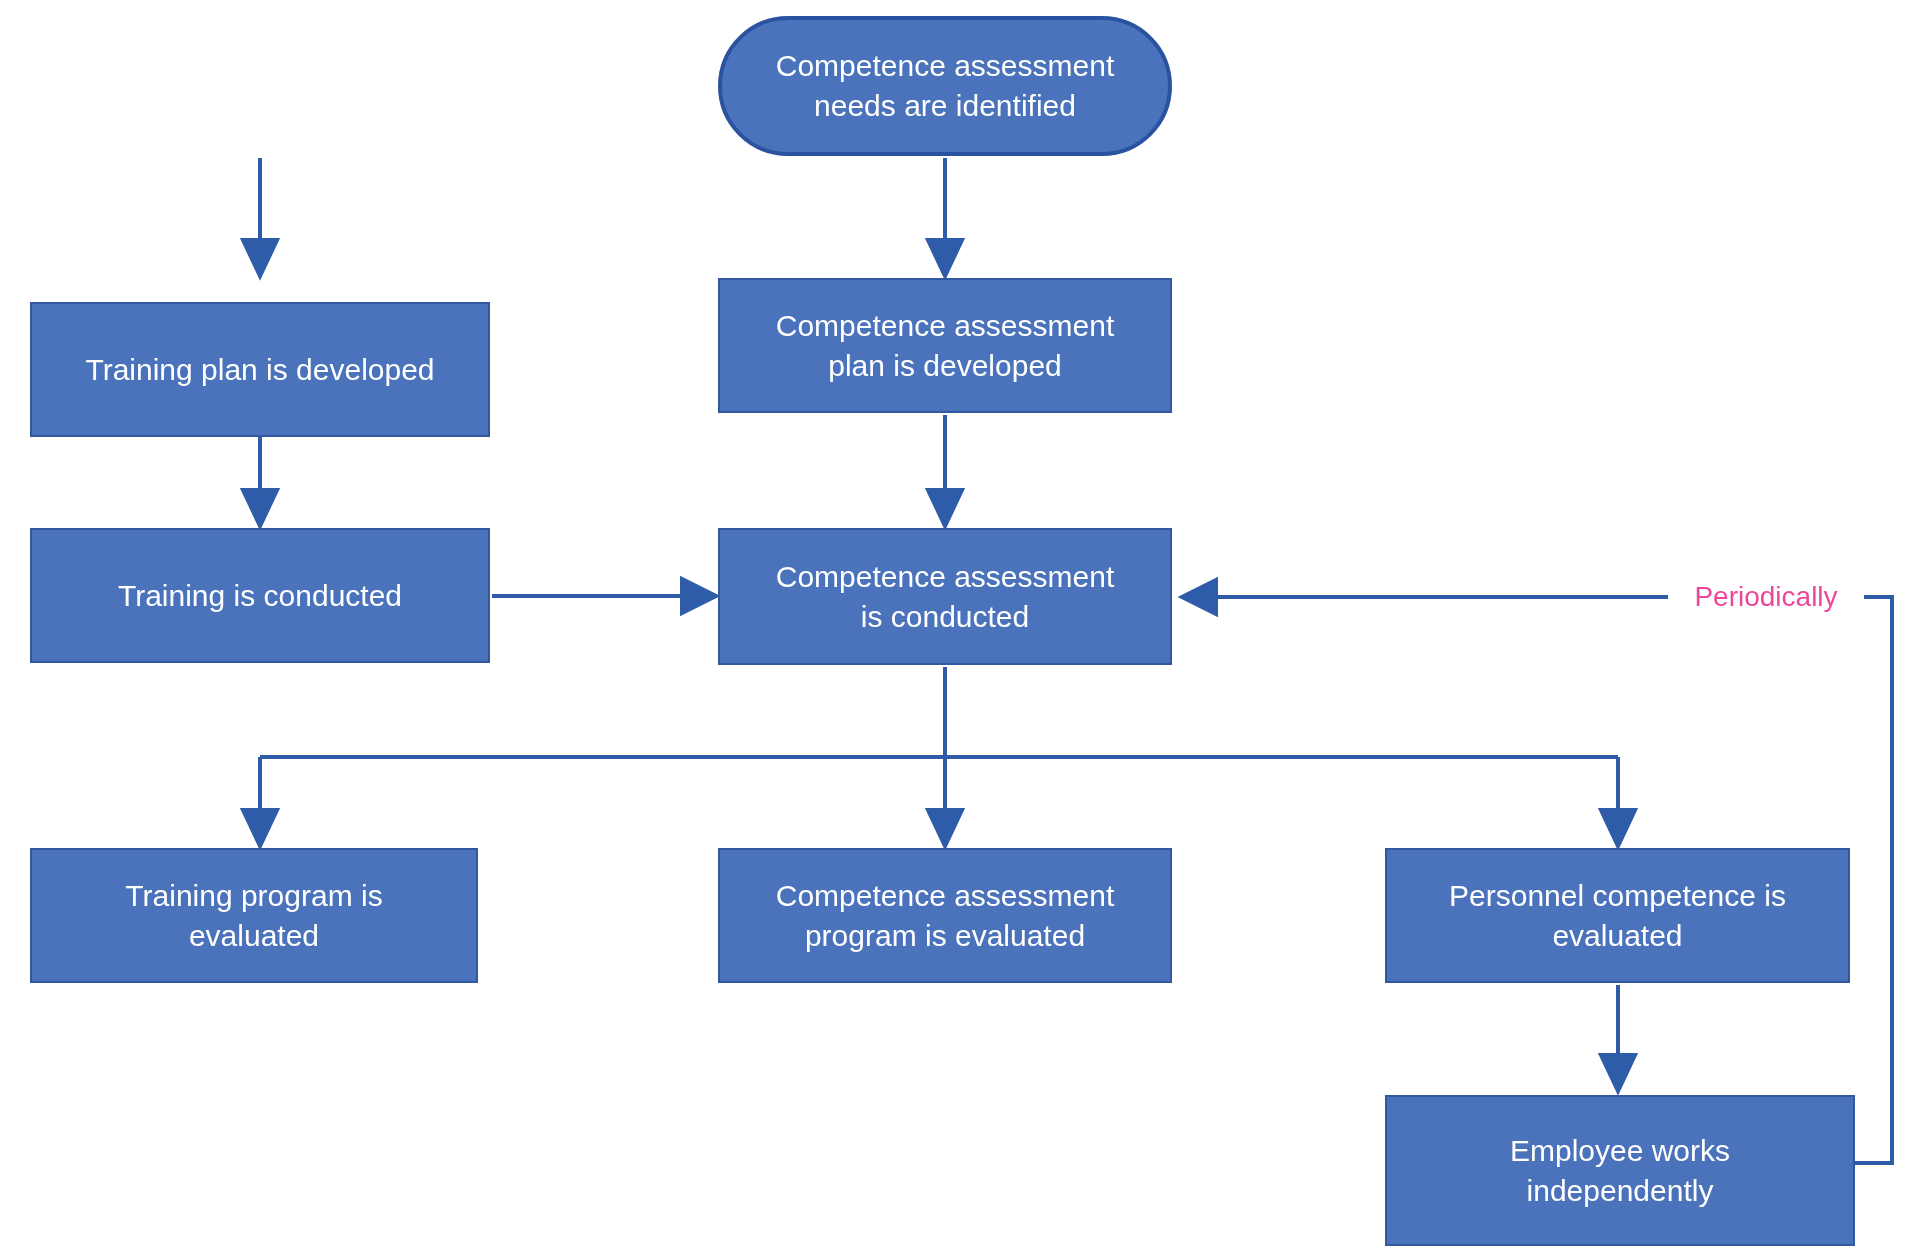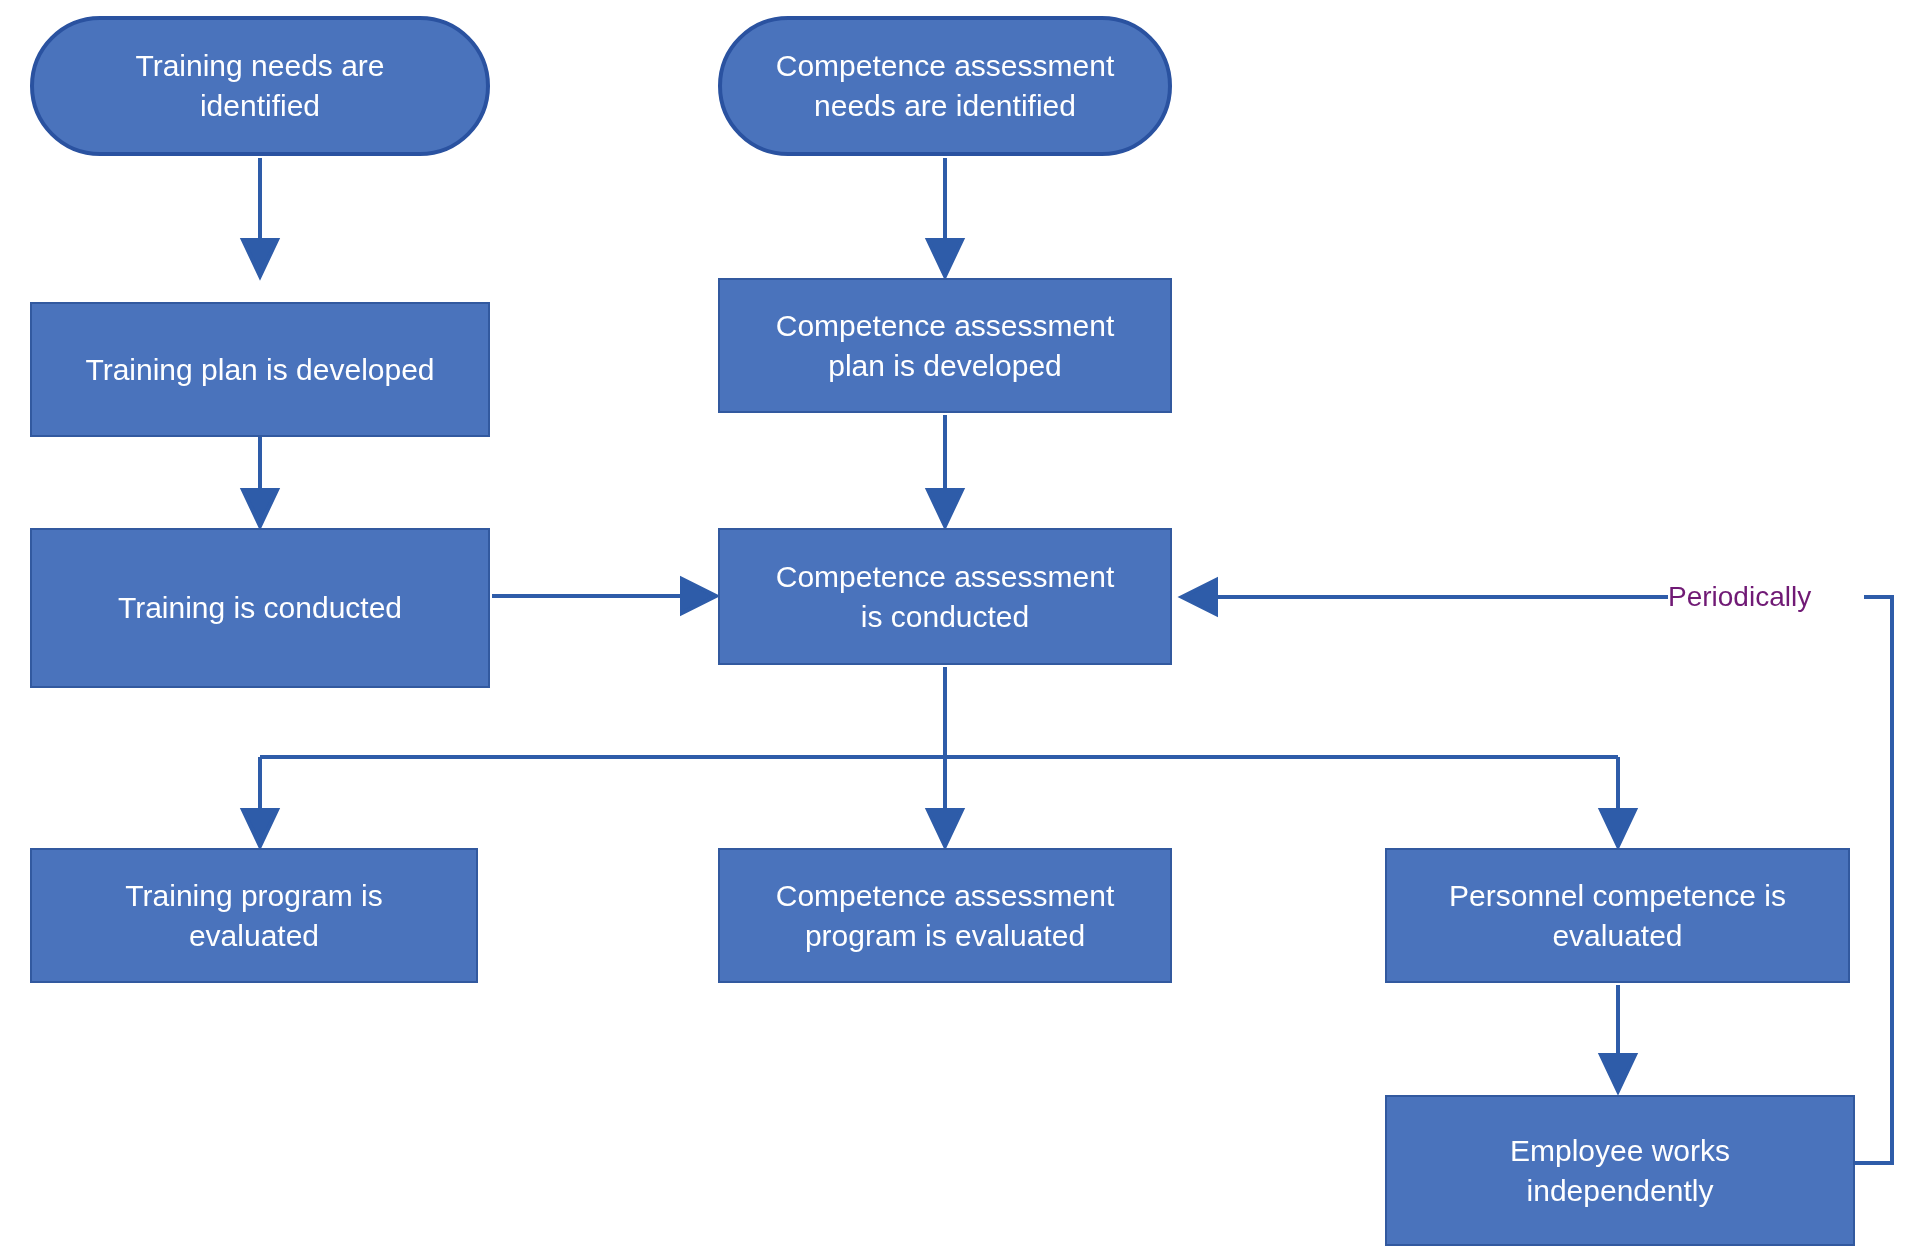--- a/index.html
+++ b/index.html
@@ -40,23 +40,24 @@
   .node .label {
     white-space: pre-line;
   }
   .stadium {
     border-radius: 70px;
     border: 4px solid #2a52a0;
   }
   .edge-label {
     position: absolute;
     background: #ffffff;
-    color: #701a75;
+    color: #ec4899;
     font-size: 28px;
     line-height: 42px;
+    text-align: center;
   }
 </style>
 </head>
 <body>
 
 <div class="canvas">
 
   <svg class="connector-layer" width="1920" height="1260" viewBox="0 0 1920 1260" fill="none" xmlns="http://www.w3.org/2000/svg">
     <g stroke="#2e5ca9" stroke-width="4" fill="#2e5ca9">
 
@@ -100,40 +101,36 @@
         <polygon points="1601,810 1635,810 1618,846"></polygon>
       </g>
 
       <g>
         <line x1="1618" y1="985" x2="1618" y2="1057"></line>
         <polygon points="1601,1055 1635,1055 1618,1091"></polygon>
       </g>
     </g>
   </svg>
 
-  <div class="node stadium" style="left:30px; top:16px; width:460px; height:140px;">
-    <span class="label">Training needs are
-identified</span>
-  </div>
 
   <div class="node stadium" style="left:718px; top:16px; width:454px; height:140px;">
     <span class="label">Competence assessment
 needs are identified</span>
   </div>
 
   <div class="node" style="left:30px; top:278px; width:460px; height:135px;margin-top:24px;">
     <span class="label">Training plan is developed</span>
   </div>
 
   <div class="node" style="left:718px; top:278px; width:454px; height:135px;">
     <span class="label">Competence assessment
 plan is developed</span>
   </div>
 
-  <div class="node" style="left:30px; top:528px; width:460px; height:160px;">
+  <div class="node" style="left:30px; top:528px; width:460px; height:135px;">
     <span class="label">Training is conducted</span>
   </div>
 
   <div class="node" style="left:718px; top:528px; width:454px; height:137px;">
     <span class="label">Competence assessment
 is conducted</span>
   </div>
 
   <div class="node" style="left:30px; top:848px; width:448px; height:135px;">
     <span class="label">Training program is

